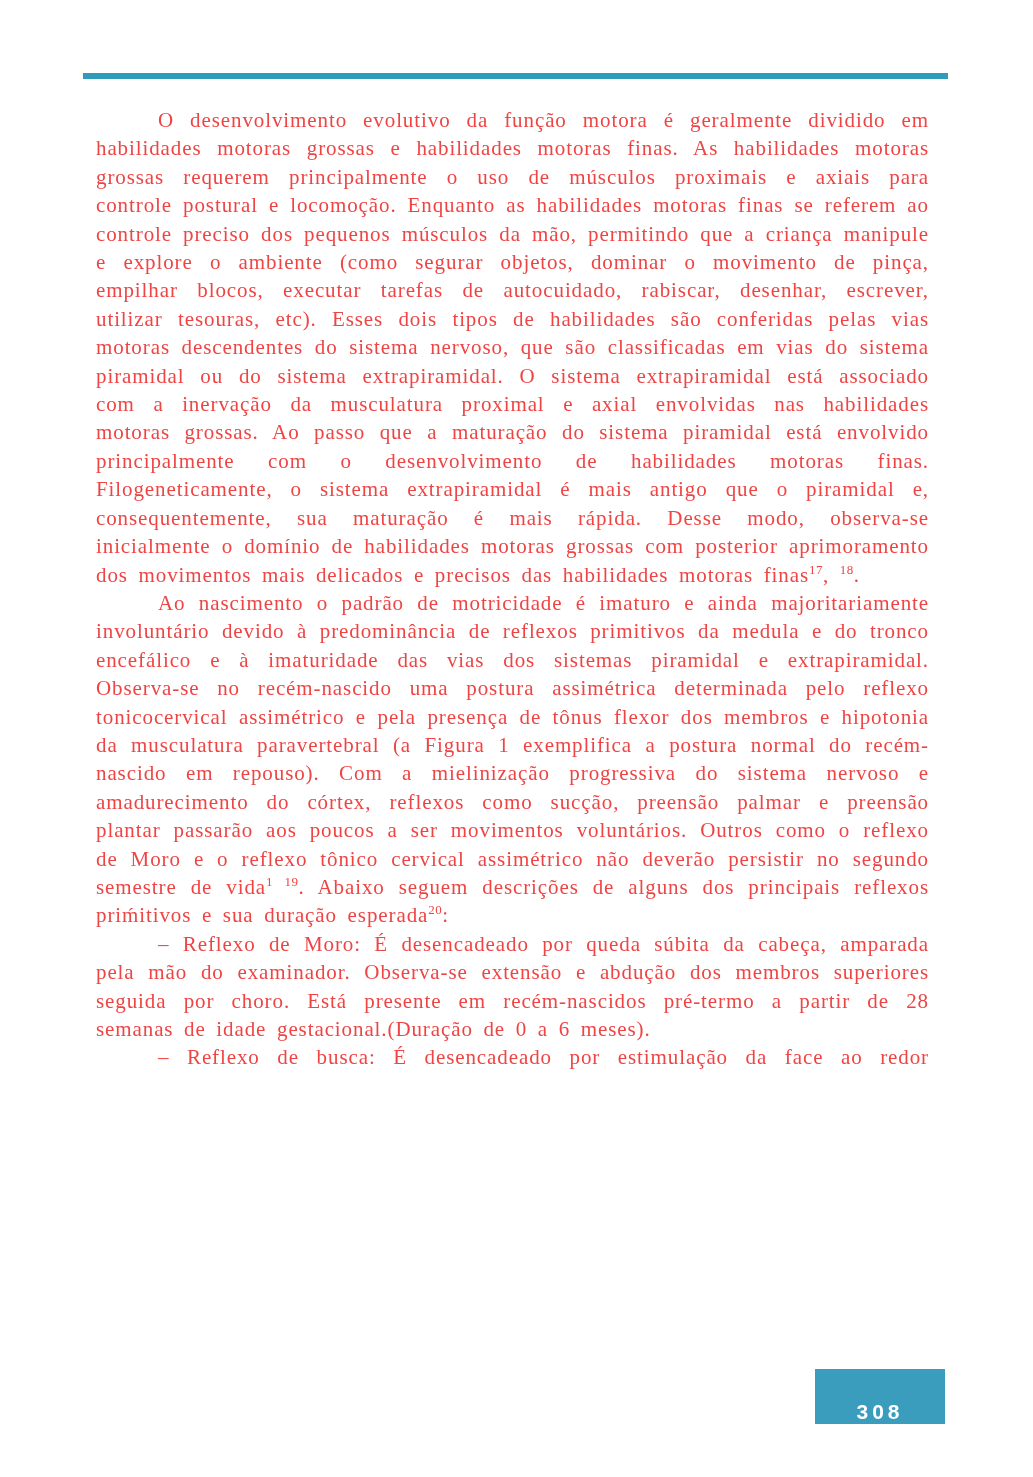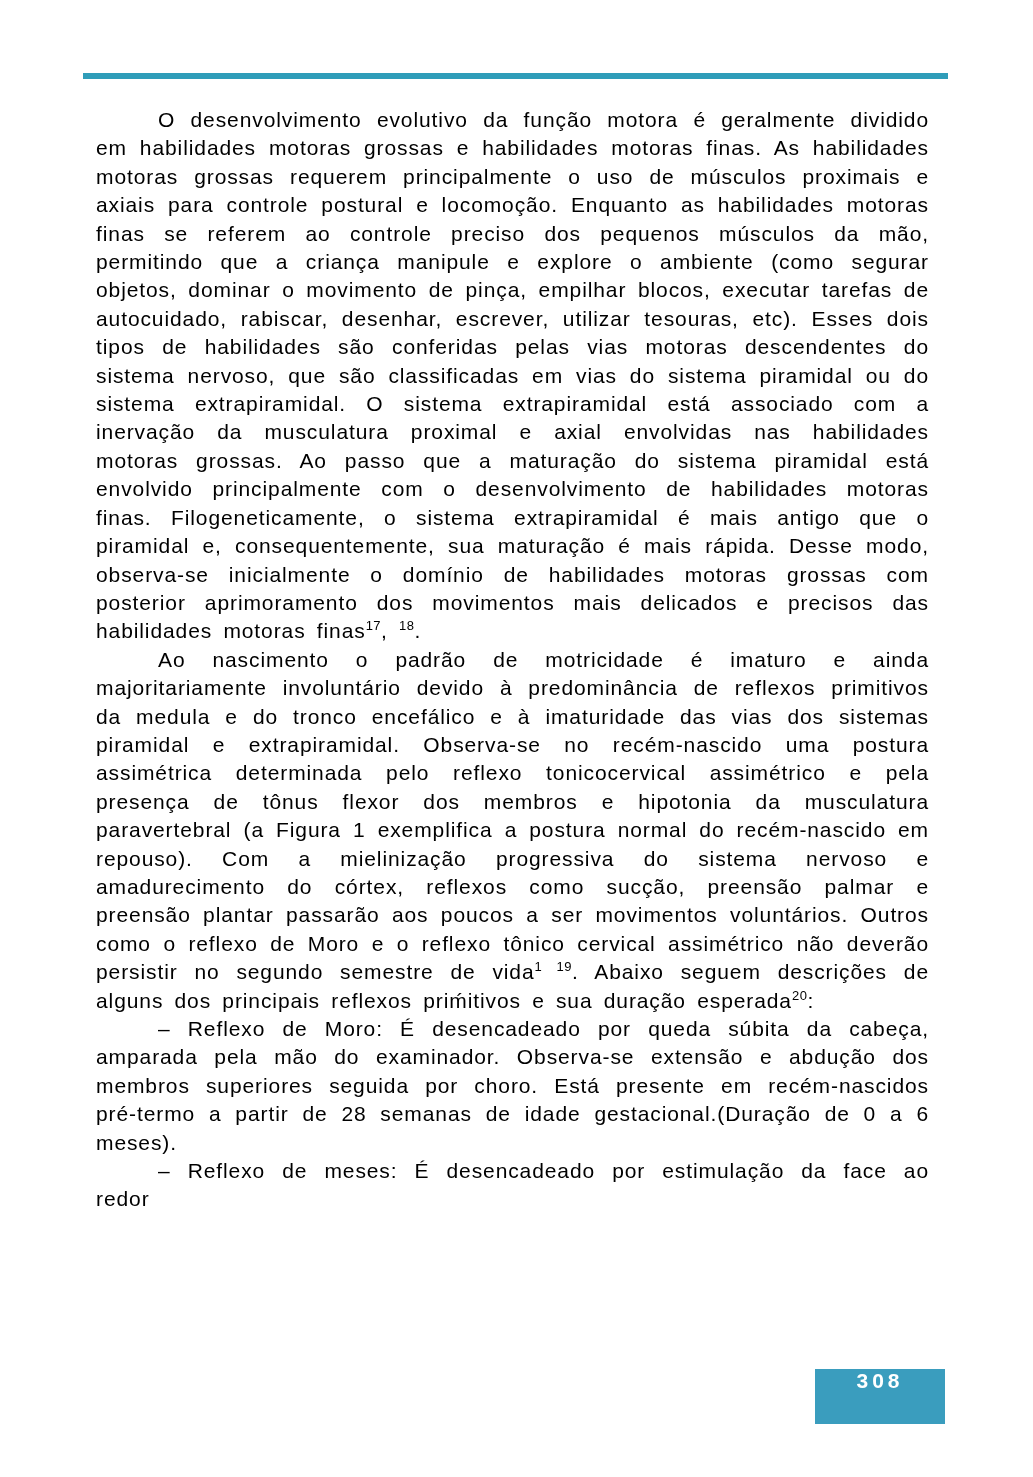--- a/index.html
+++ b/index.html
@@ -48,34 +48,34 @@
     letter-spacing: 0.5px;
     vertical-align: super;
   }
   .page-number-badge {
     position: absolute;
     left: 815px;
     top: 1369px;
     width: 130px;
     height: 55px;
     display: flex;
-    align-items: flex-start;
+    align-items: flex-end;
     justify-content: center;
     font-weight: bold;
     font-size: 21px;
     letter-spacing: 4px;
   }
 </style>
 </head>
 <body>
 
 <div class="page">
   <div class="top-rule" style="background: rgb(47, 157, 185);"></div>
-  <div class="text-block" id="text-block" style="color: #000000;">
+  <div class="text-block" id="text-block" style="color: #ef4444; font-family: Liberation Serif, serif;">
       <p class="para">O desenvolvimento evolutivo da função motora é geralmente dividido em habilidades motoras grossas e habilidades motoras finas. As habilidades motoras grossas requerem principalmente o uso de músculos proximais e axiais para controle postural e locomoção. Enquanto as habilidades motoras finas se referem ao controle preciso dos pequenos músculos da mão, permitindo que a criança manipule e explore o ambiente (como segurar objetos, dominar o movimento de pinça, empilhar blocos, executar tarefas de autocuidado, rabiscar, desenhar, escrever, utilizar tesouras, etc). Esses dois tipos de habilidades são conferidas pelas vias motoras descendentes do sistema nervoso, que são classificadas em vias do sistema piramidal ou do sistema extrapiramidal. O sistema extrapiramidal está associado com a inervação da musculatura proximal e axial envolvidas nas habilidades motoras grossas. Ao passo que a maturação do sistema piramidal está envolvido principalmente com o desenvolvimento de habilidades motoras finas. Filogeneticamente, o sistema extrapiramidal é mais antigo que o piramidal e, consequentemente, sua maturação é mais rápida. Desse modo, observa-se inicialmente o domínio de habilidades motoras grossas com posterior aprimoramento dos movimentos mais delicados e precisos das habilidades motoras finas<sup>17</sup>, <sup>18</sup>.</p>
       <p class="para">Ao nascimento o padrão de motricidade é imaturo e ainda majoritariamente involuntário devido à predominância de reflexos primitivos da medula e do tronco encefálico e à imaturidade das vias dos sistemas piramidal e extrapiramidal. Observa-se no recém-nascido uma postura assimétrica determinada pelo reflexo tonicocervical assimétrico e pela presença de tônus flexor dos membros e hipotonia da musculatura paravertebral (a Figura 1 exemplifica a postura normal do recém-nascido em repouso). Com a mielinização progressiva do sistema nervoso e amadurecimento do córtex, reflexos como sucção, preensão palmar e preensão plantar passarão aos poucos a ser movimentos voluntários. Outros como o reflexo de Moro e o reflexo tônico cervical assimétrico não deverão persistir no segundo semestre de vida<sup>1 19</sup>.  Abaixo seguem descrições de alguns dos principais reflexos priḿitivos e sua duração esperada<sup>20</sup>:</p>
       <p class="para">– Reflexo de Moro: É desencadeado por queda súbita da cabeça, amparada pela mão do examinador. Observa-se extensão e abdução dos membros superiores seguida por choro. Está presente em recém-nascidos pré-termo a partir de 28 semanas de idade gestacional.(Duração de 0 a 6 meses).</p>
-      <p class="para justify-last">– Reflexo de meses: É desencadeado por estimulação da face ao redor</p>
+      <p class="para justify-last">– Reflexo de busca: É desencadeado por estimulação da face ao redor</p>
     </div>
   <div class="page-number-badge" style="background: rgb(58, 157, 190); color: rgb(255, 255, 255);">
     <span>308</span>
   </div>
 </div>
 
 </body></html>

